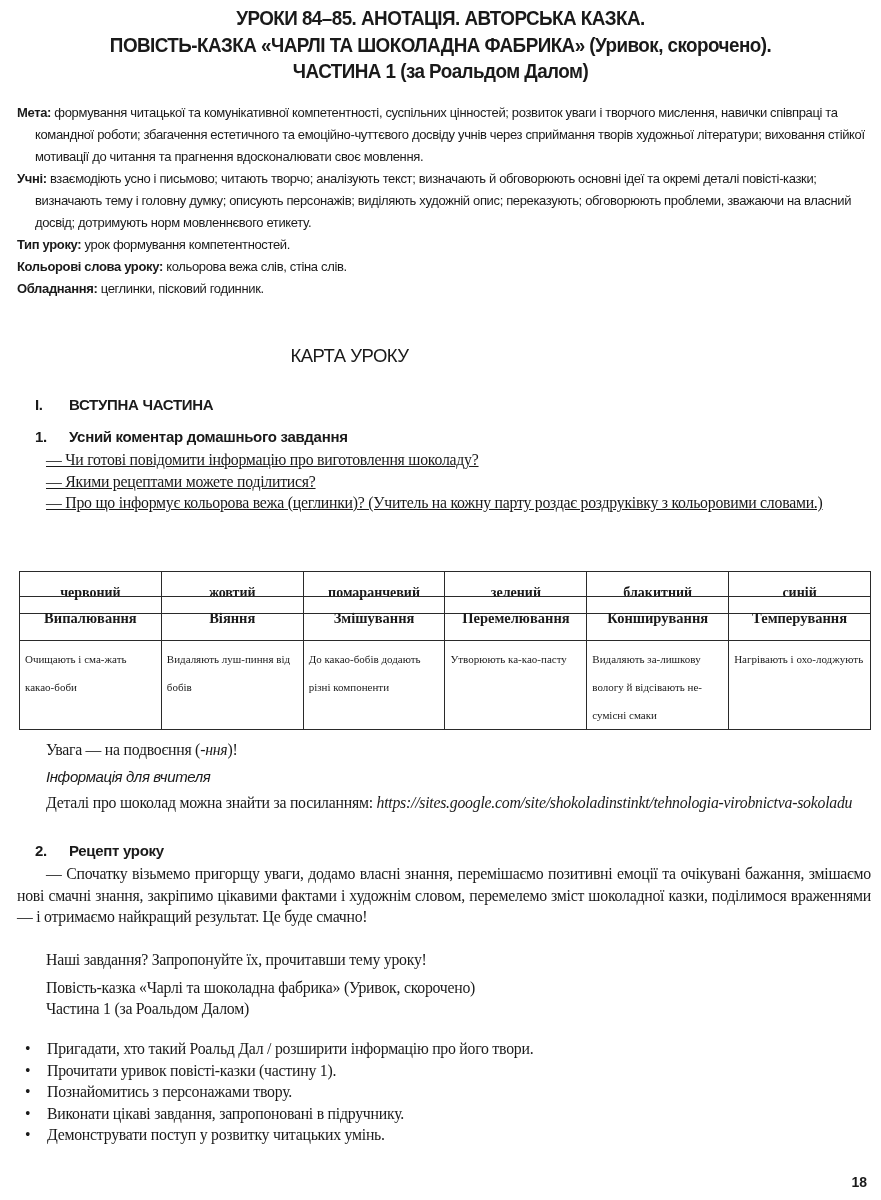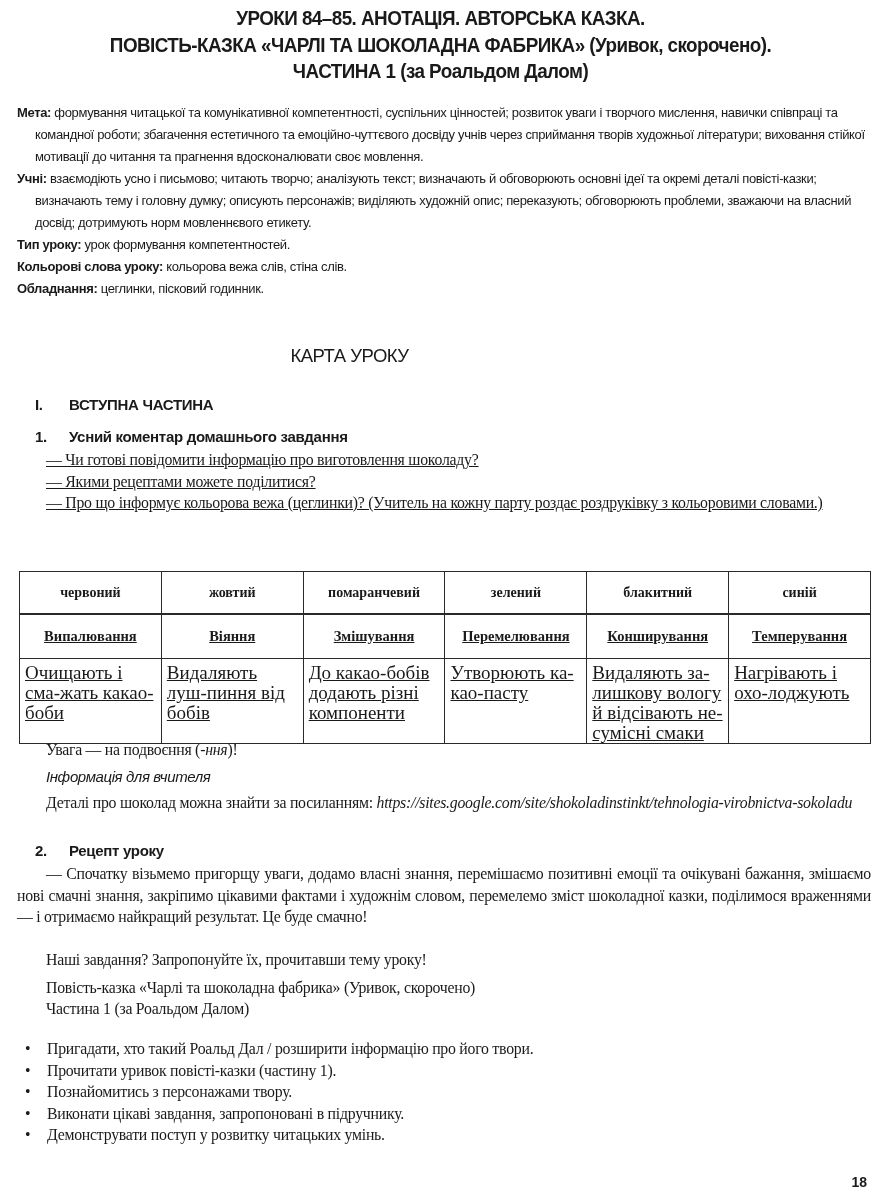--- a/index.html
+++ b/index.html
@@ -23,23 +23,23 @@
 
   .body-text { position: absolute; left: 17px; width: 854px; font-size: 15.8px; line-height: 21.5px; letter-spacing: -0.25px; text-align: justify; }
   .body-text p { margin: 0; }
   .indent { text-indent: 29px; }
   .ind-block { padding-left: 29px; }
 
   table.wtab { position: absolute; left: 19px; width: 852px; border-collapse: collapse; table-layout: fixed; }
   table.wtab td { border: 1.6px solid #2a2a2a; font-family: "Liberation Serif", "DejaVu Serif", serif; font-size: 14.5px; vertical-align: top; }
   table.colors { top: 571px; }
   table.colors td { height: 39px; text-align: center; vertical-align: middle; font-weight: bold; font-size: 14px; }
-  table.steps { top: 614px; text-decoration: underline; }
+  table.steps { top: 596px; }
   table.steps td.hdr { height: 41px; text-align: center; vertical-align: middle; font-weight: bold; }
-  table.steps td.desc { height: 80px; padding: 4px 4px 0 5px; line-height: 20px; font-size: 19px; }
+  table.steps td.desc { height: 80px; padding: 4px 4px 0 5px; line-height: 28px; font-size: 11px; }
 
   .bullets { position: absolute; left: 22px; top: 1038px; margin: 0; padding: 0; list-style: none; font-size: 15.8px; line-height: 21.5px; letter-spacing: -0.25px; }
   .bullets li { position: relative; padding-left: 25px; }
   .bullets li .dot { position: absolute; left: 3px; top: 0; }
 
   .page-num { position: absolute; right: 14px; top: 1174px; font-weight: bold; font-size: 14px; }
   em, .it { font-style: italic; }
   .info-label { font-style: italic; font-size: 15px; letter-spacing: -0.4px; }
 </style>
 </head>

